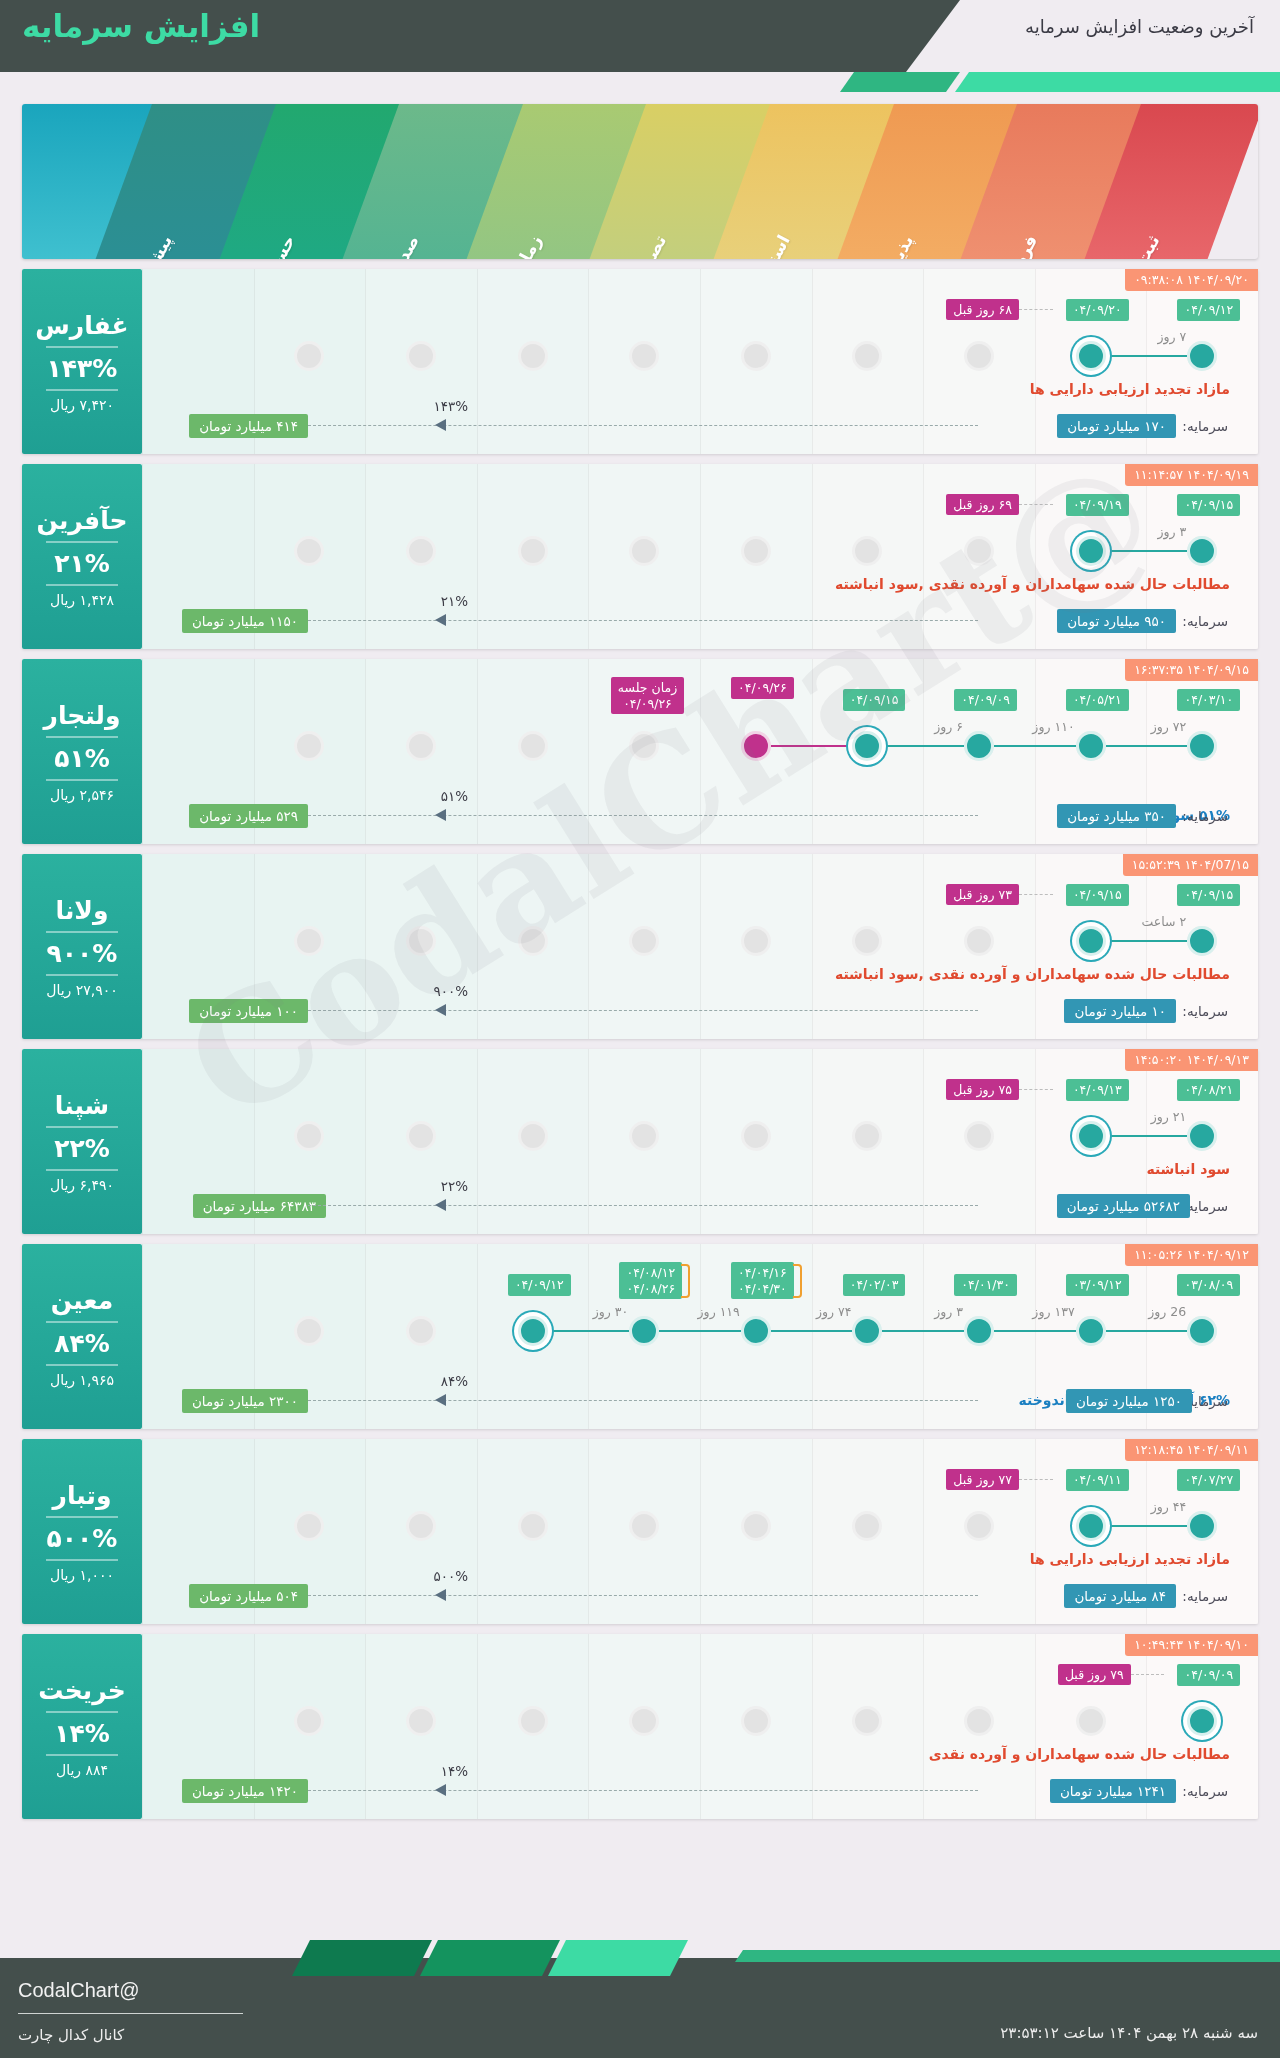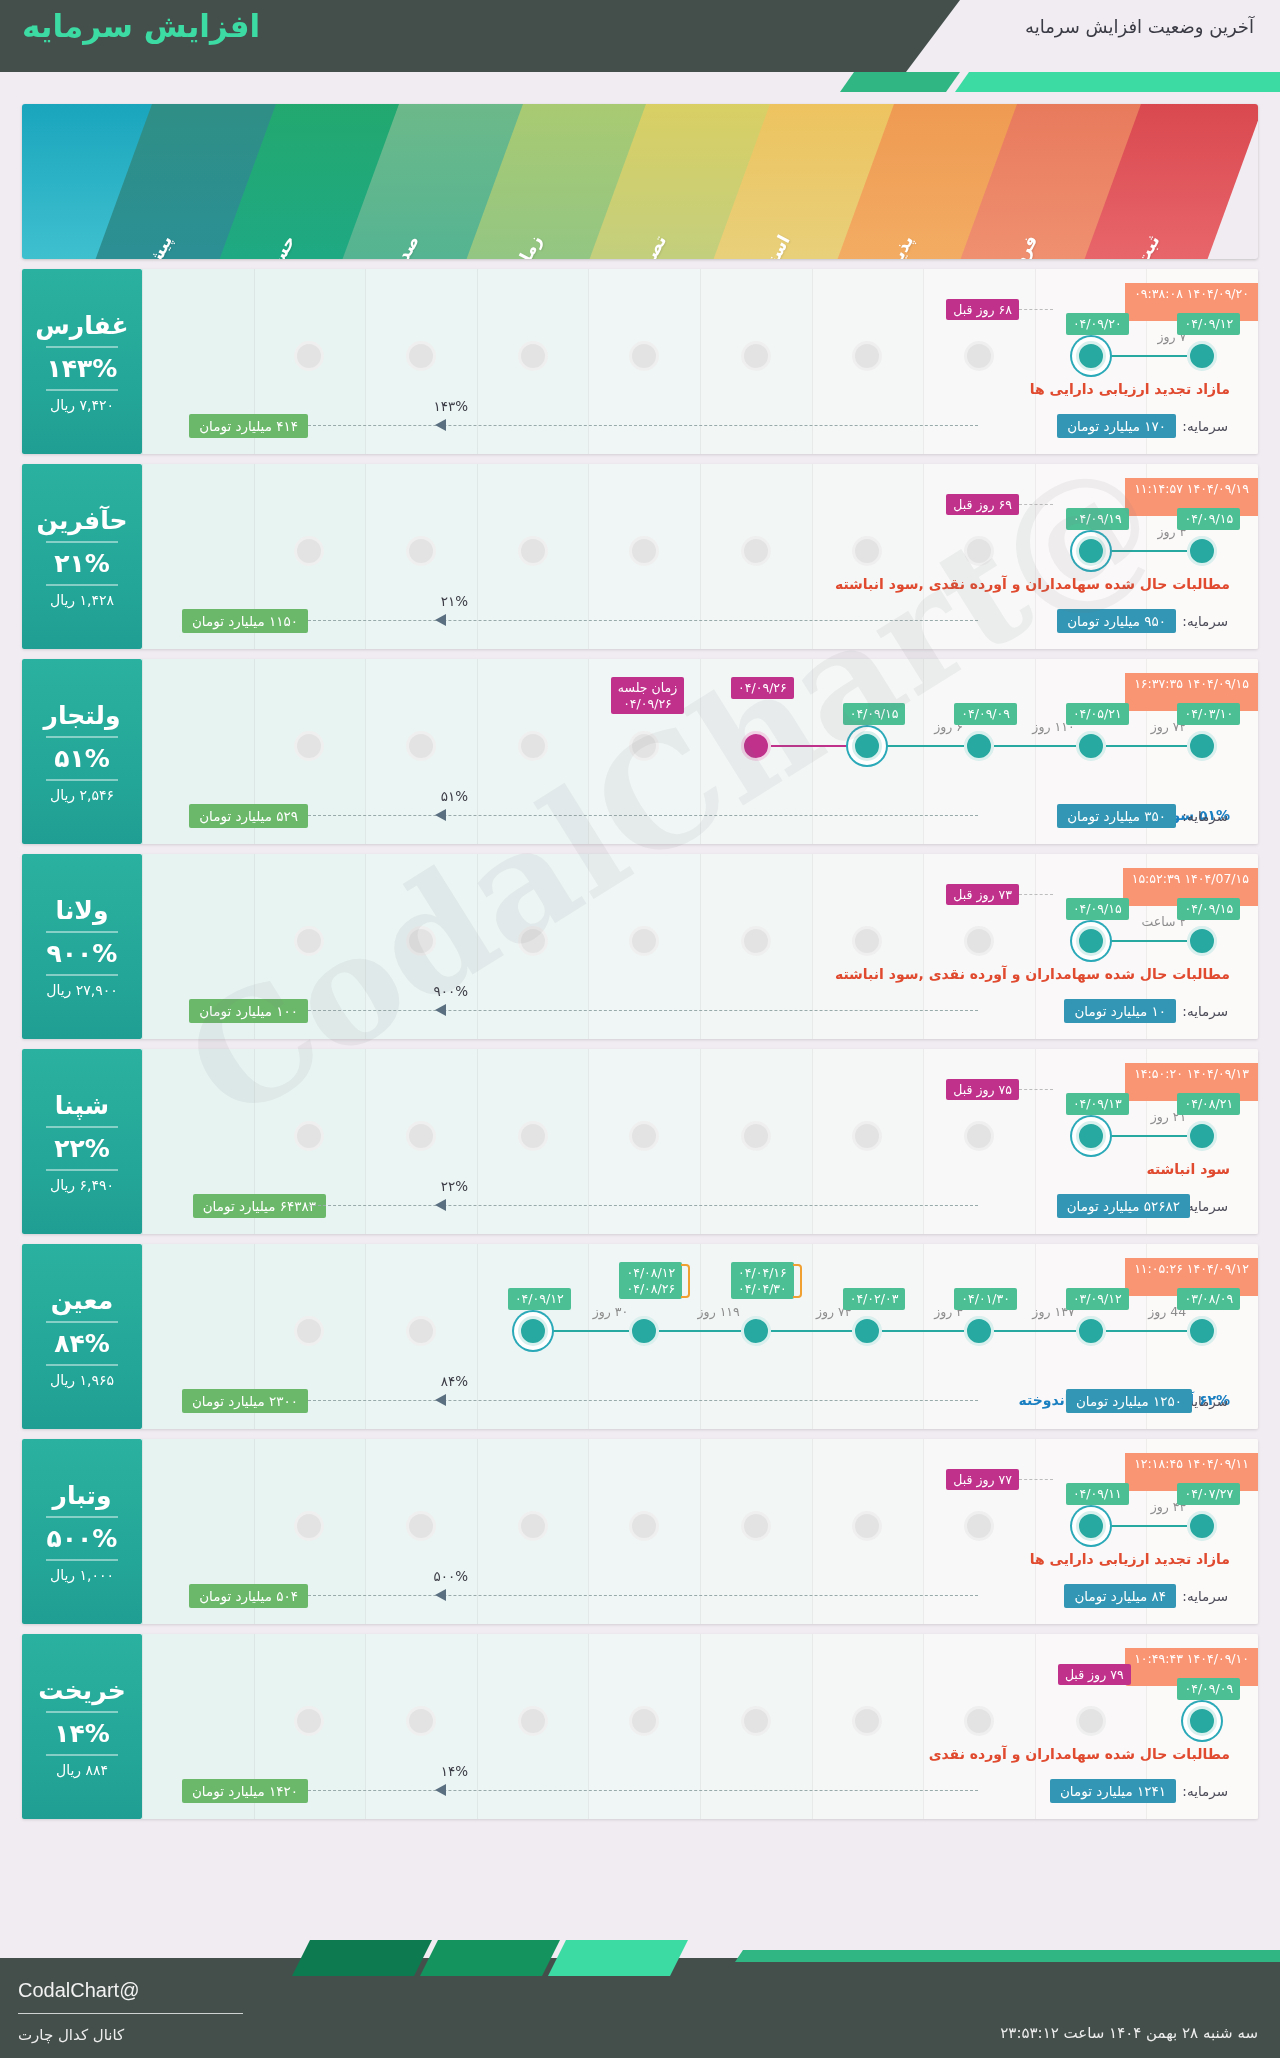--- a/index.html
+++ b/index.html
@@ -27,31 +27,31 @@
             font-size:17px;font-weight:bold;transform:skewX(20deg) rotate(-62deg);
             transform-origin:bottom right;text-shadow:0 1px 2px rgba(0,0,0,.12);}
 
   
   .rows{margin:10px 22px 0 22px;}
   .row{position:relative;height:185px;margin-bottom:10px;background:#fff;border-radius:2px;
        box-shadow:0 1px 3px rgba(0,0,0,.13);display:flex;}
   .row-main{position:relative;flex:1;overflow:hidden;}
   .grid{position:absolute;inset:0;display:flex;}
   .gcell{flex:1;border-left:1px solid rgba(0,0,0,.05);}
-  .stamp{position:absolute;top:0;right:0;padding:3px 9px 20px;font-size:12.5px;color:#fff;
-         background:#fa9574;border-radius:0 0 0 3px;z-index:6;letter-spacing:.3px;margin-top:14px;}
+  .stamp{position:absolute;top:0;right:0;padding:3px 9px 4px;font-size:12.5px;color:#fff;
+         background:#fa9574;border-radius:0 0 0 3px;z-index:6;letter-spacing:.3px;}
   .node{position:absolute;top:72px;width:30px;height:30px;border-radius:50%;background:#e3e3e3;
         border:3px solid #efefef;z-index:4;}
   .node.on{background:#27a8a0;border:3px solid #d9f0ee;}
   .node.cur{box-shadow:0 0 0 4px #fff,0 0 0 6px #2aa9b8;}
   .node.meet{background:#c0318c;border:3px solid #f1d4e6;}
   .seglink{position:absolute;top:86px;height:2px;background:#27a8a0;z-index:3;}
   .seglink.pink{background:#c0318c;}
   .gap{position:absolute;top:60px;font-size:12.5px;color:#8d8d8d;white-space:nowrap;z-index:5;}
-  .dbox{position:absolute;top:44px;padding:3px 7px;font-size:12.5px;color:#fff;background:#4cbf95;
+  .dbox{position:absolute;top:30px;padding:3px 7px;font-size:12.5px;color:#fff;background:#4cbf95;
         border-radius:2px;white-space:nowrap;z-index:6;text-align:center;line-height:1.25;}
   .dbox.two{top:18px;}
   .dbox.pinkbox{background:#c0318c;top:18px;}
   .dlast{position:absolute;top:30px;padding:3px 7px;font-size:12.5px;color:#fff;background:#c0318c;
          border-radius:2px;white-space:nowrap;z-index:6;}
   .dashline{position:absolute;top:40px;height:1px;border-top:1px dashed #bdbdbd;z-index:5;}
   .brace{position:absolute;top:20px;width:9px;border:2px solid #f0a030;border-left:none;
          border-radius:0 4px 4px 0;z-index:6;}
   .desc{position:absolute;top:112px;right:28px;font-size:14px;color:#e04a2f;font-weight:bold;
         white-space:nowrap;z-index:6;}
@@ -459,21 +459,21 @@
           <div class="node" style="right: 40.8px;"></div>
           <div class="node" style="right: 152.4px;"></div>
           <div class="node" style="right: 264px;"></div>
           <div class="node" style="right: 375.6px;"></div>
           <div class="node" style="right: 487.2px;"></div>
           <div class="node" style="right: 598.8px;"></div>
           <div class="node" style="right: 710.4px;"></div>
           <div class="node" style="right: 822px;"></div>
           <div class="node" style="right: 933.6px;"></div>
           <div class="node on" style="right: 40.8px;"></div>
-          <div class="gap" style="right: 71.8px;">44 روز</div>
+          <div class="gap" style="right: 71.8px;">26 روز</div>
           <div class="dbox" style="right: 17.8px;">
             <div>۰۳/۰۸/۰۹</div>
           </div>
           <div class="node on" style="right: 152.4px;"></div>
           <div class="seglink" style="right: 55.8px; width: 111.6px;"></div>
           <div class="gap" style="right: 183.4px;">۱۳۷ روز</div>
           <div class="dbox" style="right: 129.4px;">
             <div>۰۳/۰۹/۱۲</div>
           </div>
           <div class="node on" style="right: 264px;"></div>

